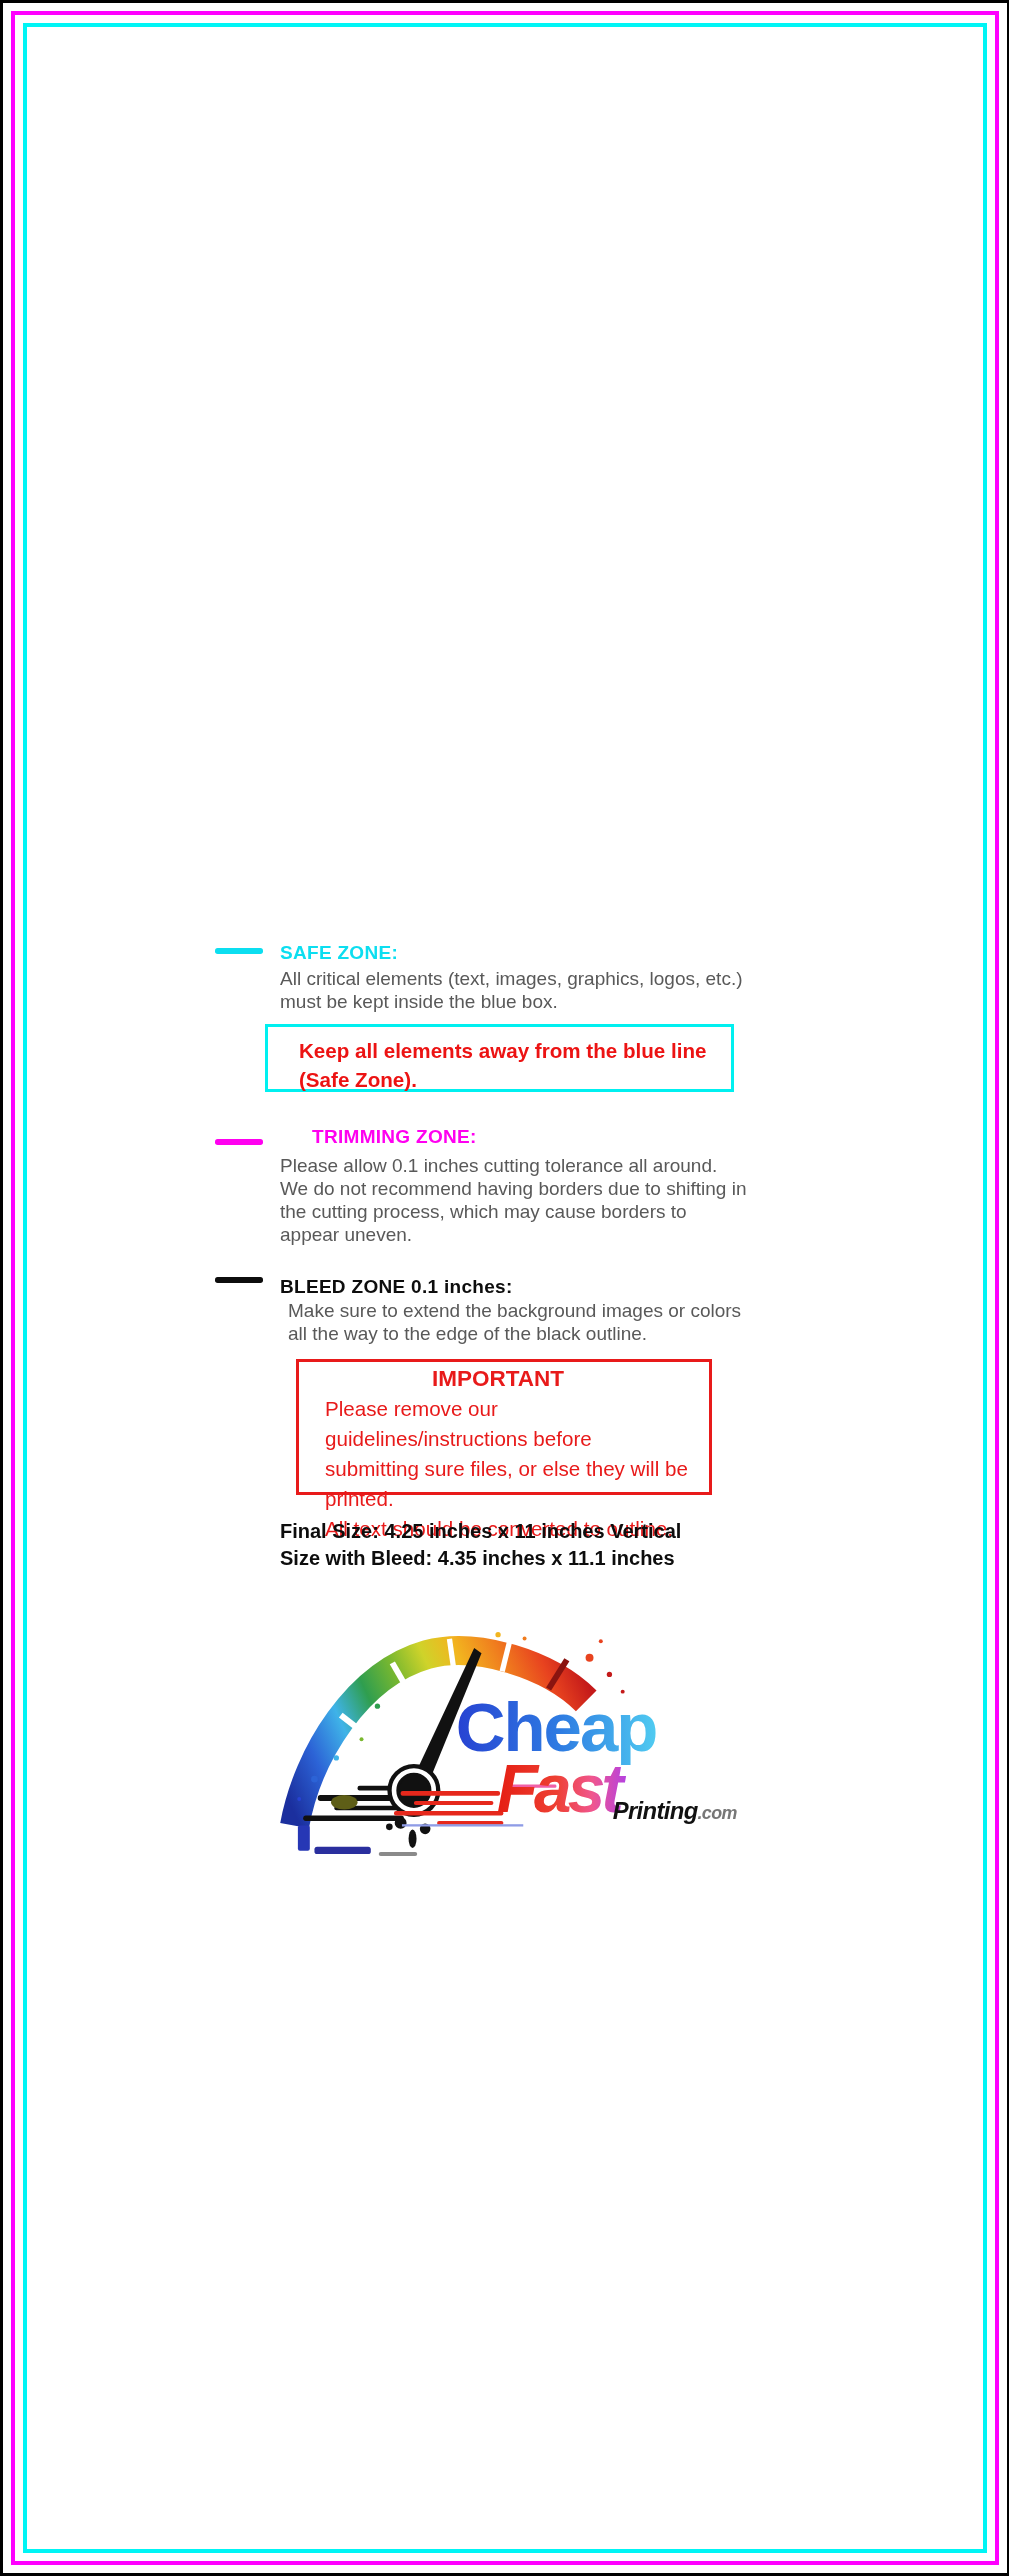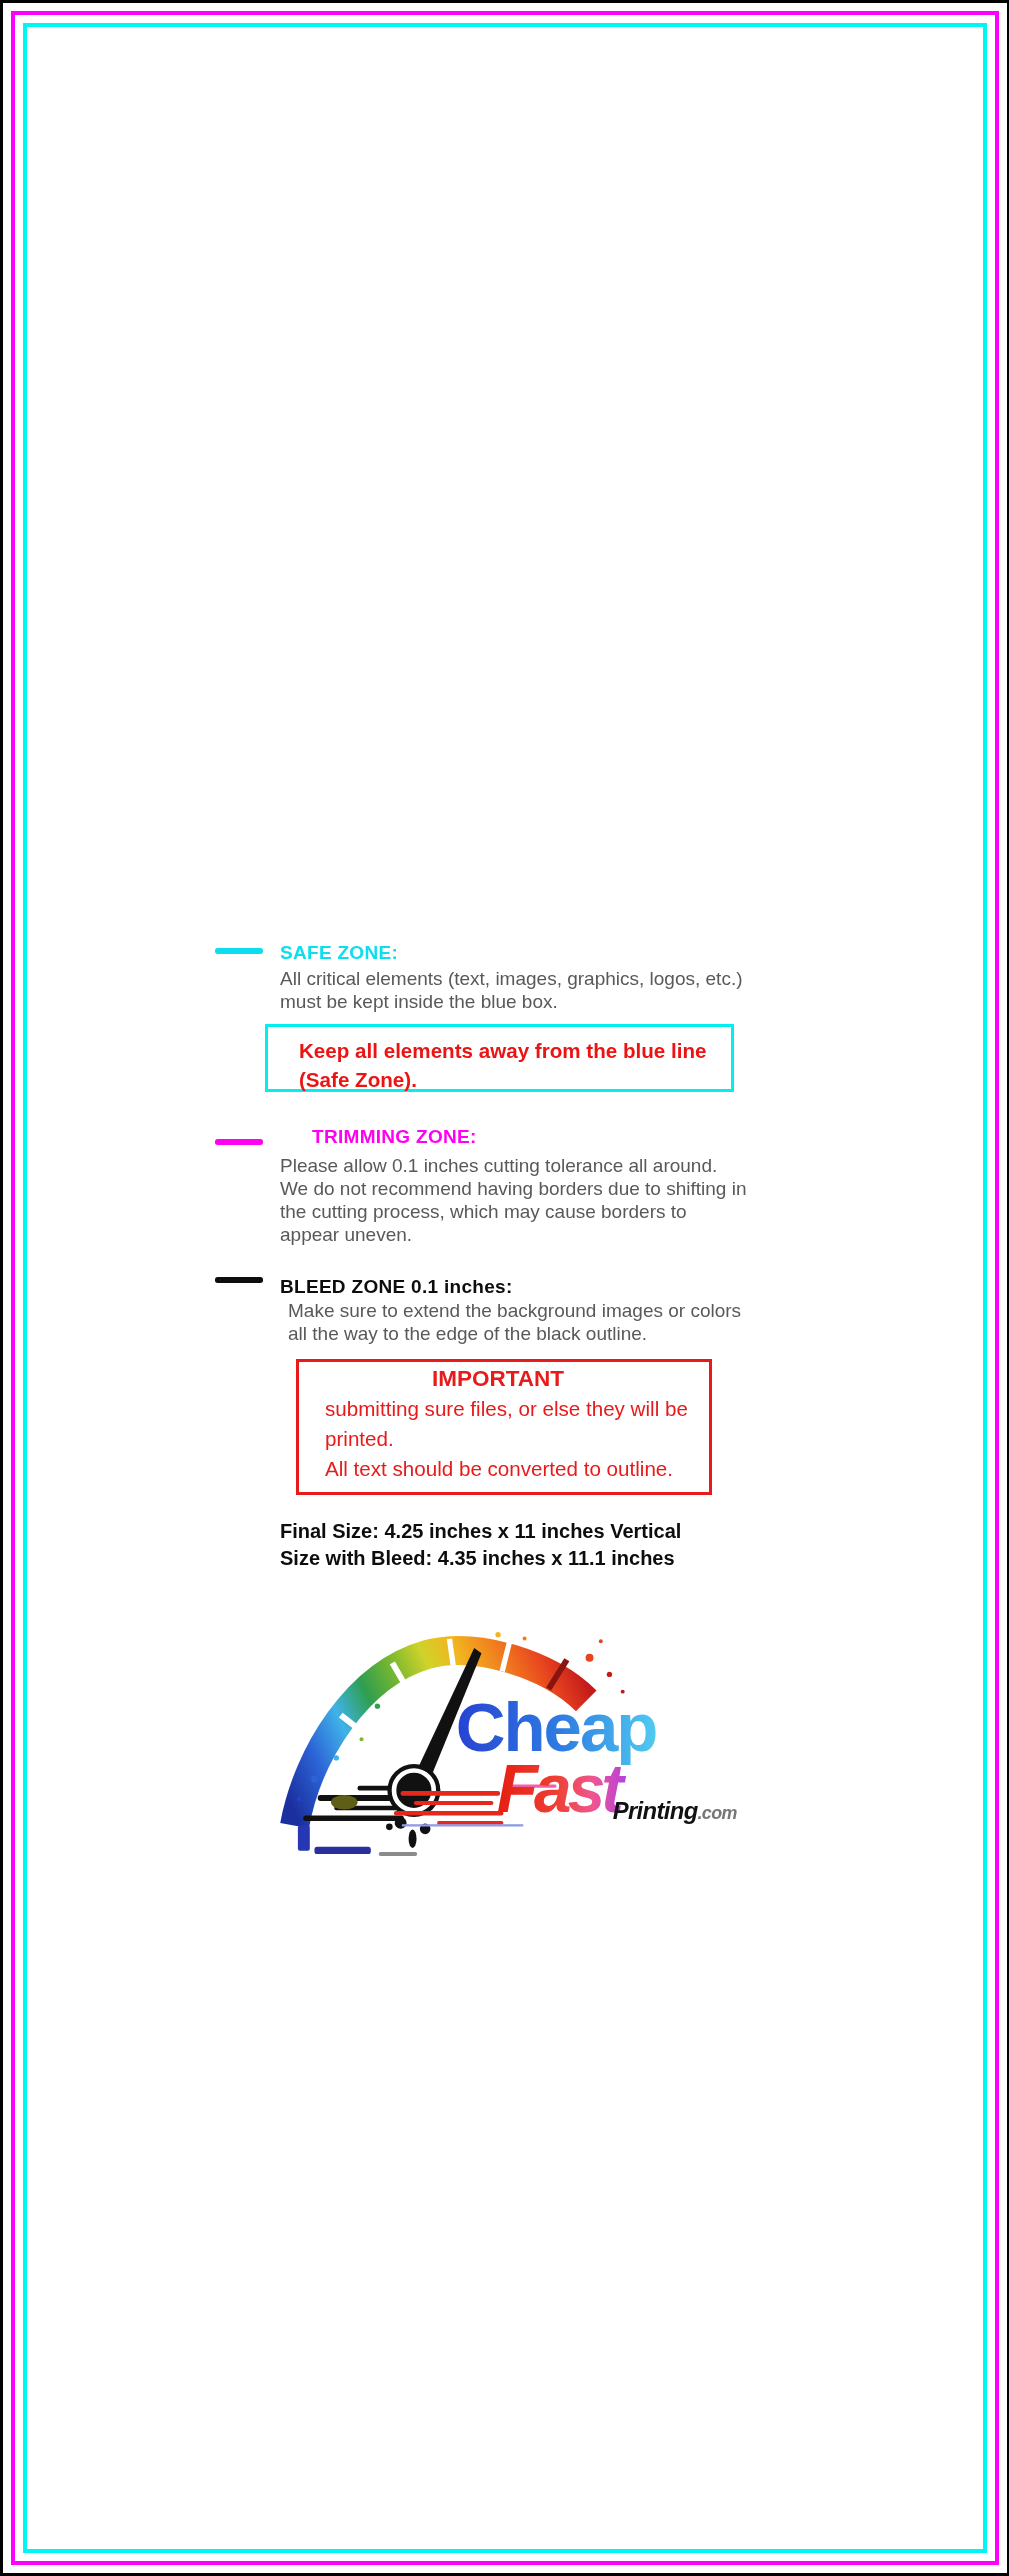--- a/index.html
+++ b/index.html
@@ -90,20 +90,21 @@
 
   <div class="dash dash-bleed"></div>
   <h2 class="zone-title title-bleed">BLEED ZONE 0.1 inches:</h2>
   <div class="zone-body body-bleed">
     <div class="line">Make sure to extend the background images or colors</div>
     <div class="line">all the way to the edge of the black outline.</div>
   </div>
 
   <div class="important-box">
     <div class="important-title">IMPORTANT</div>
+    <div class="line">Please remove our guidelines/instructions before</div>
     <div class="line">submitting sure files, or else they will be printed.</div>
     <div class="line">All text should be converted to outline.</div>
   </div>
 
   <div class="sizes">
     <div class="line">Final Size: 4.25 inches x 11 inches Vertical</div>
     <div class="line">Size with Bleed: 4.35 inches x 11.1 inches</div>
   </div>
 
   <svg class="logo" viewBox="0 0 700 350" xmlns="http://www.w3.org/2000/svg">

